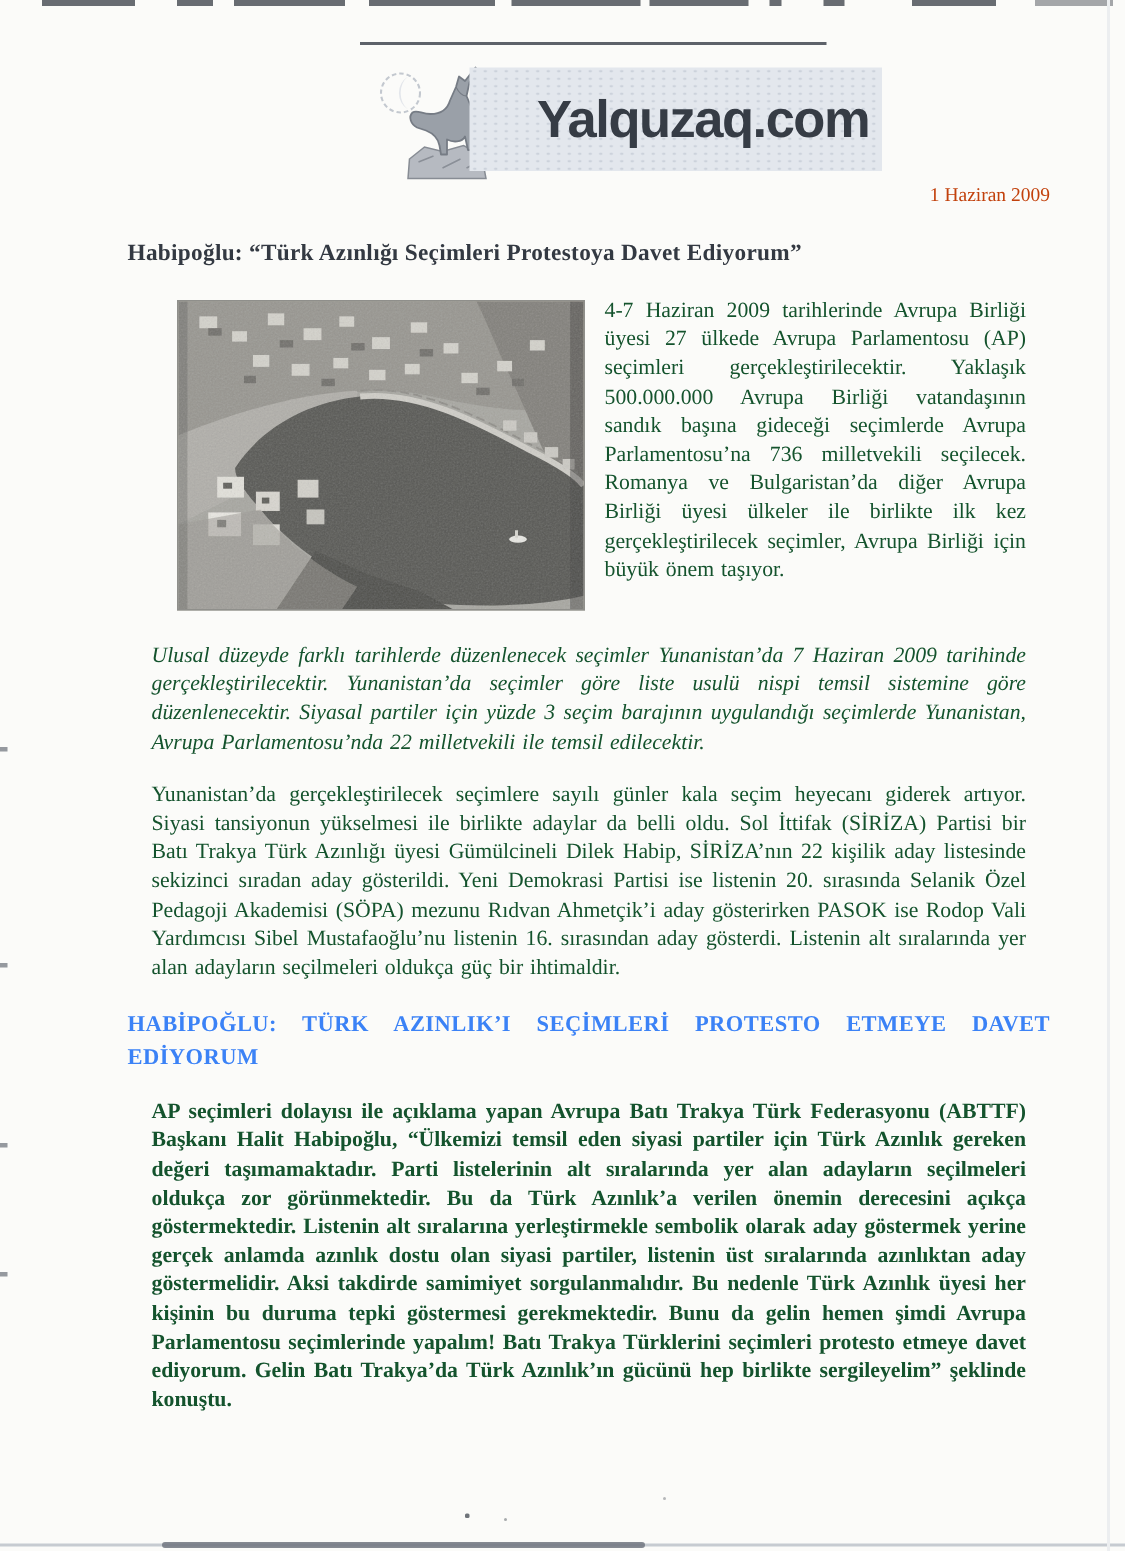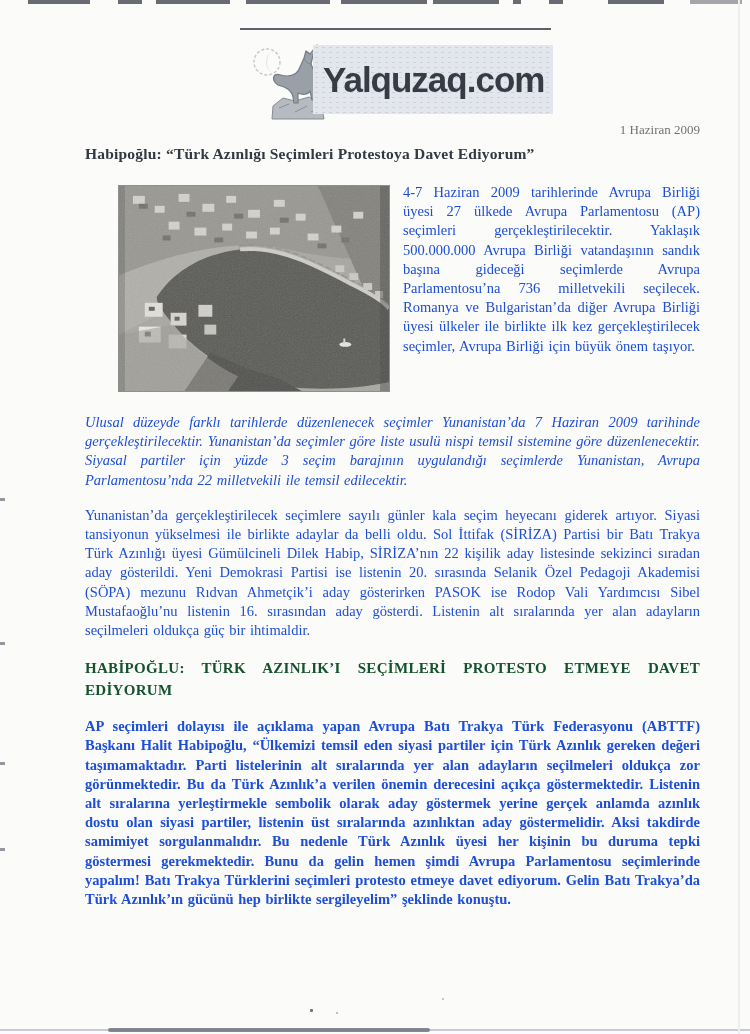--- a/index.html
+++ b/index.html
@@ -19,44 +19,44 @@
   
   .col{position:absolute;left:85px;top:28px;width:615px;}
   .rule{width:311px;height:2px;background:#5d626a;margin-left:155px;}
   
   .logo-row{position:relative;height:88px;}
   .logo-box{
     position:absolute;left:228px;top:15px;width:240px;height:69px;
     background-color:#e3e7ed;
     background-image:radial-gradient(#ccd2db 1px, rgba(0,0,0,0) 1.4px);
     background-size:7px 5px;
-    display:flex;align-items:center;
+    display:flex;align-items:center;padding-left:35px;
   }
   .logo-text{
     font-family:"Liberation Sans","DejaVu Sans",sans-serif;
     font-weight:bold;font-size:35px;letter-spacing:-1px;color:#363c45;
     padding-left:10px;white-space:nowrap;
   }
   .moon{position:absolute;left:166px;top:16px;}
   .wolf{position:absolute;left:180px;top:12px;}
   
-  .dateline{text-align:right;font-size:13px;color:#737373;margin:4px 0 0 0;}
-  .headline{font-size:15.5px;font-weight:bold;color:#333942;margin:7px 0 0 0;letter-spacing:.2px;font-family:Liberation Serif, serif;}
-  .para{font-size:14.5px;line-height:19.2px;text-align:justify;margin:0;color:#1d4ed8;word-spacing:1px;}
+  .dateline{text-align:right;font-size:13px;color:#c2410c;margin:4px 0 0 0;}
+  .headline{font-size:15.5px;font-weight:bold;color:#333942;margin:22px 0 0 0;letter-spacing:.2px;font-family:Liberation Serif, serif;}
+  .para{font-size:14.5px;line-height:19.2px;text-align:justify;margin:16px;color:#14532d;word-spacing:1px;}
   .lead-wrap{margin-top:20px;}
   .lead-wrap::after{content:"";display:block;clear:both;}
   .photo{
     float:left;width:272px;height:207px;margin:2px 13px 6px 33px;
     border:1px solid #8f8f8b;box-sizing:border-box;background:#a3a19a;
   }
   .photo svg{display:block;width:100%;height:100%;}
   .p2{margin-top:15px;font-style:italic;}
   .p3{margin-top:16px;}
   .subhead{
-    font-size:15px;font-weight:bold;line-height:22px;color:#14532d;
+    font-size:15px;font-weight:bold;line-height:22px;color:#3b82f6;
     text-align:justify;margin:17px 0 0 0;letter-spacing:.3px;word-spacing:2px;
   }
   .p4{margin-top:16px;font-weight:bold;}
 </style>
 </head>
 <body>
 
 <div class="page">
 
   <div class="top-dash" style="left:28px;width:62px;"></div>

